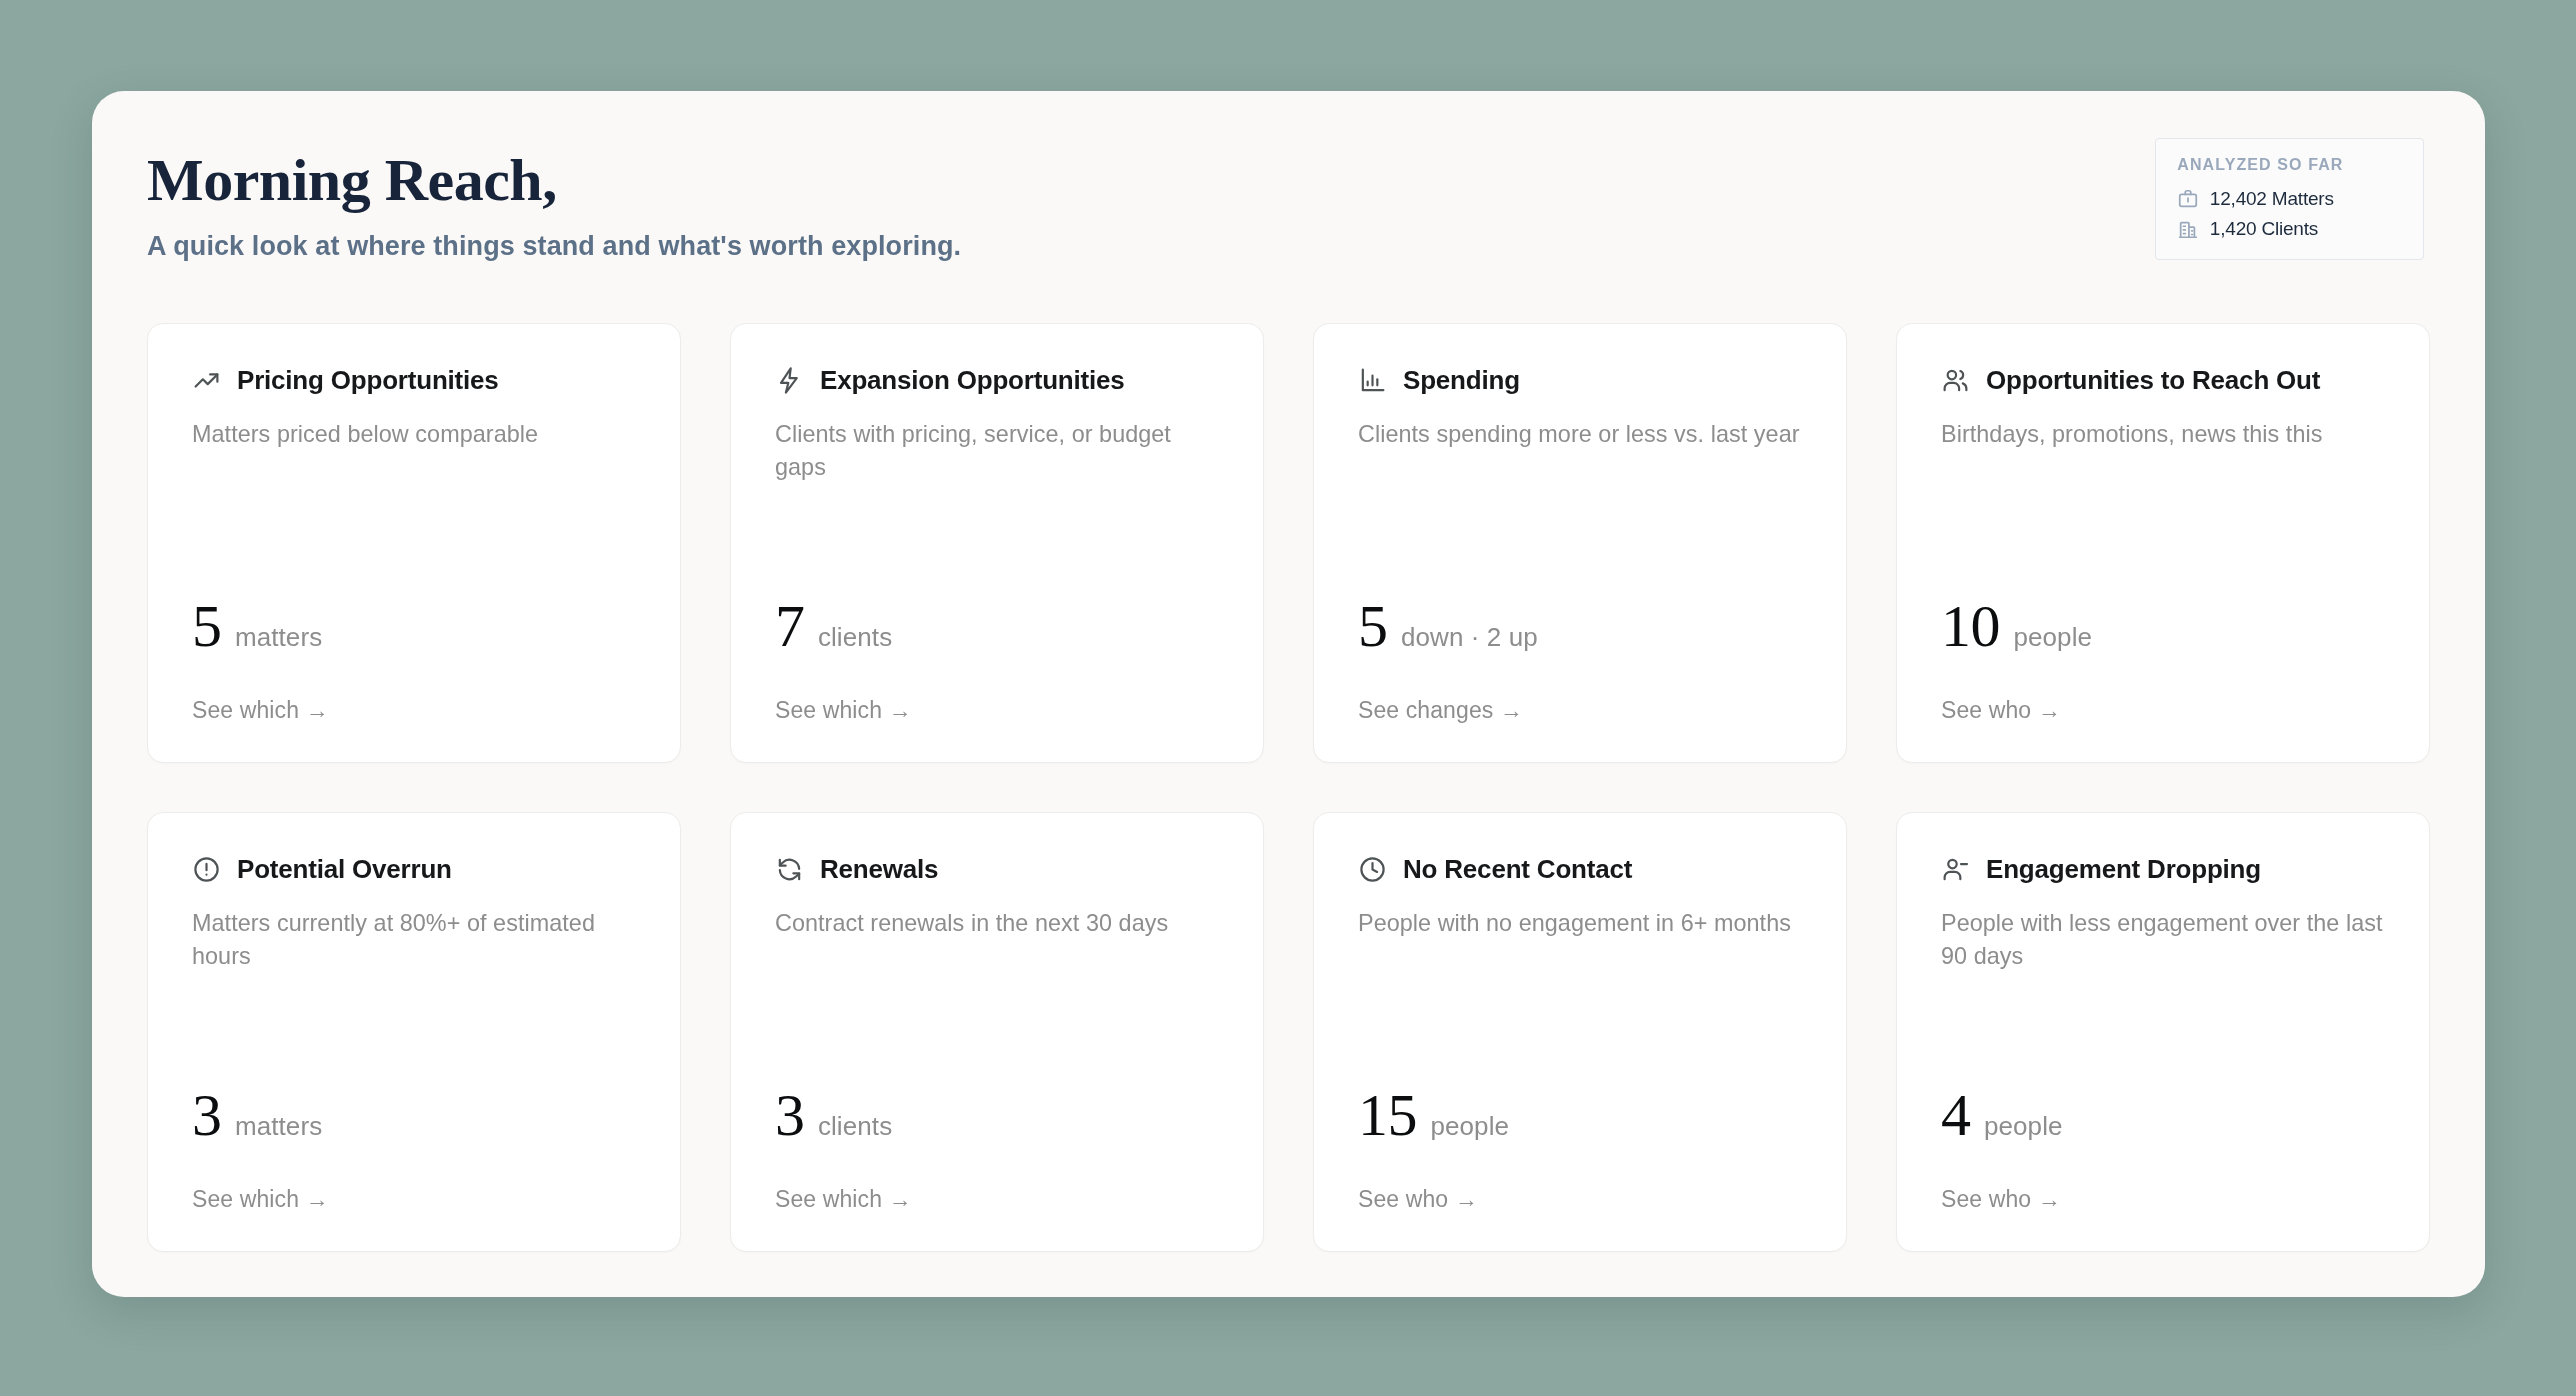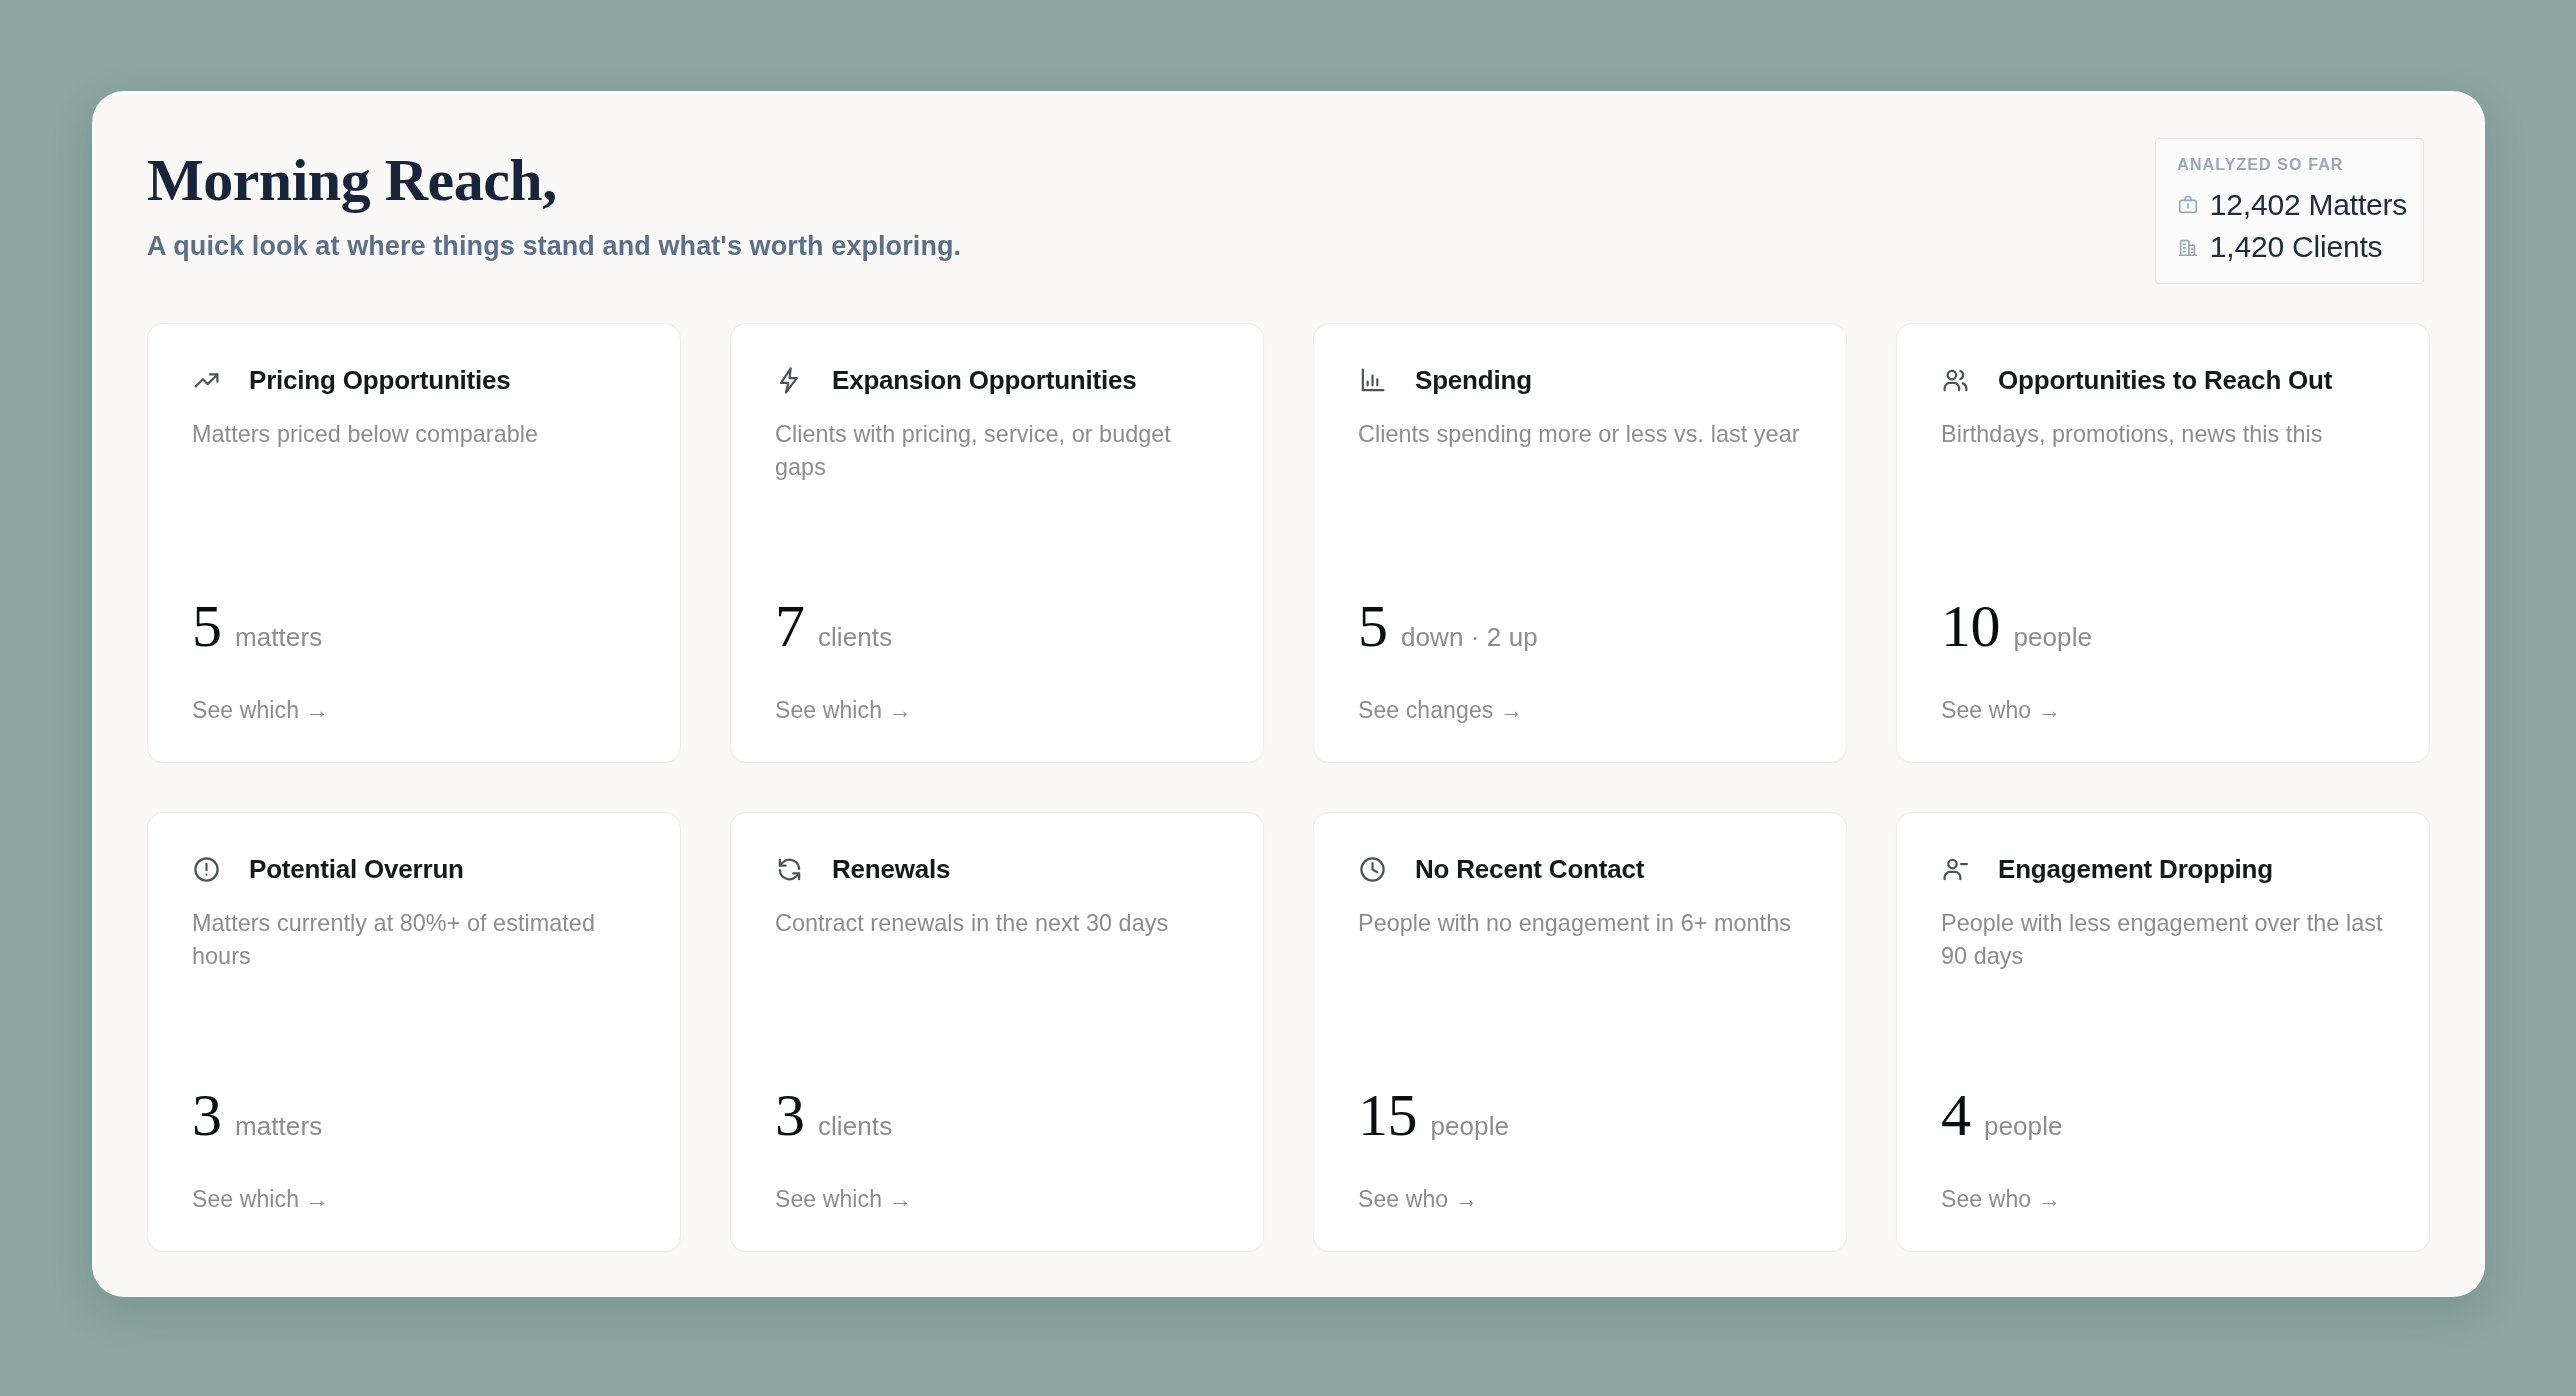--- a/index.html
+++ b/index.html
@@ -90,21 +90,21 @@
   .analyzed-row .ic {
     width: 22px;
     height: 22px;
     flex: 0 0 22px;
     color: #9aa8bb;
     display: block;
   }
   .analyzed-row .ic svg { width: 100%; height: 100%; display: block; }
 
   .analyzed-value {
-    font-size: 30px;
+    font-size: 19px;
     color: #1d2b3d;
     letter-spacing: -0.2px;
     white-space: nowrap;
   }
 
   
   .grid {
     display: grid;
     grid-template-columns: repeat(4, 1fr);
     gap: 49px 49px;
@@ -118,21 +118,21 @@
     height: 440px;
     padding: 42px 44px 38px 44px;
     display: flex;
     flex-direction: column;
     box-shadow: 0 1px 1.9px rgba(20, 30, 40, 0.025);
   }
 
   .card-head {
     display: flex;
     align-items: center;
-    gap: 28px;
+    gap: 16px;
   }
 
   .card-icon {
     width: 29px;
     height: 29px;
     flex: 0 0 29px;
     color: #4e5356;
     display: block;
   }
   .card-icon svg { width: 100%; height: 100%; display: block; }

